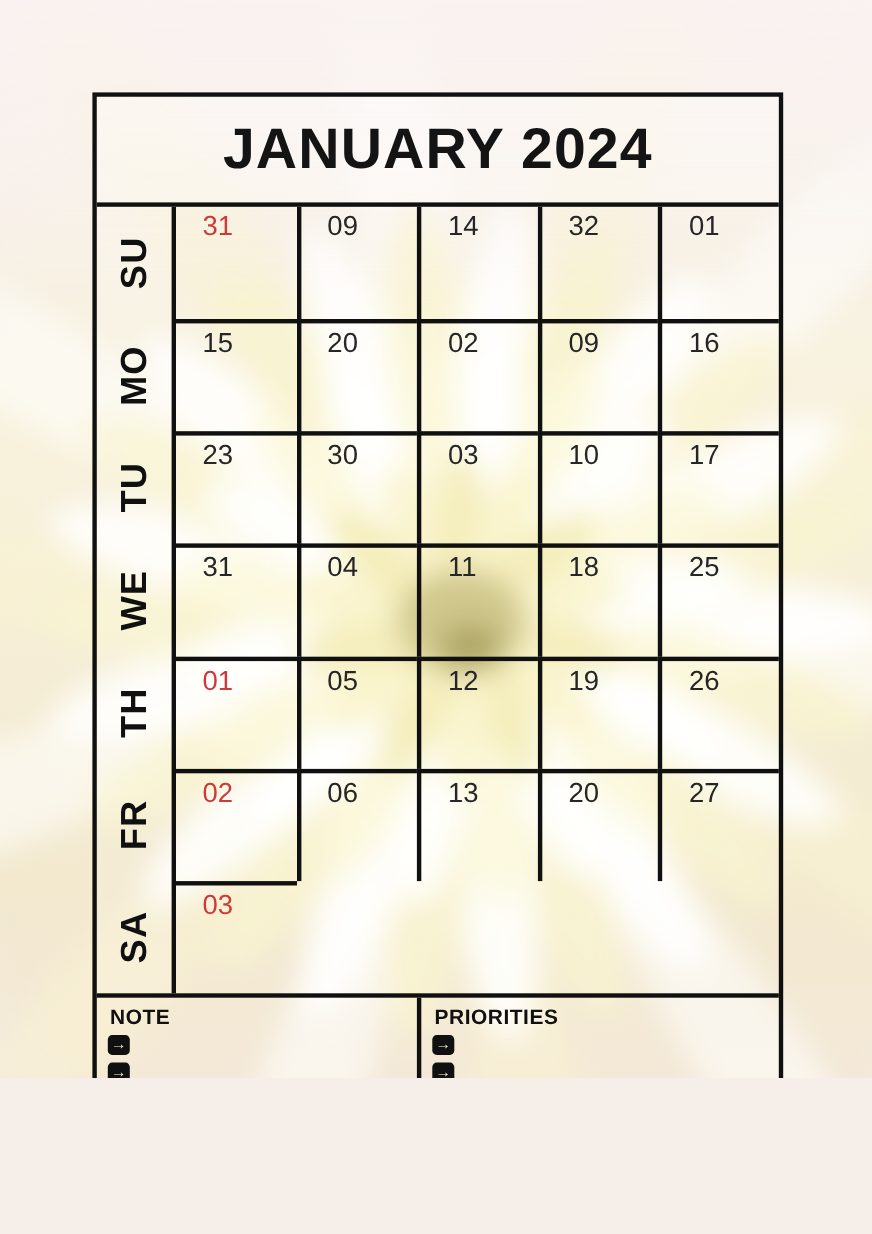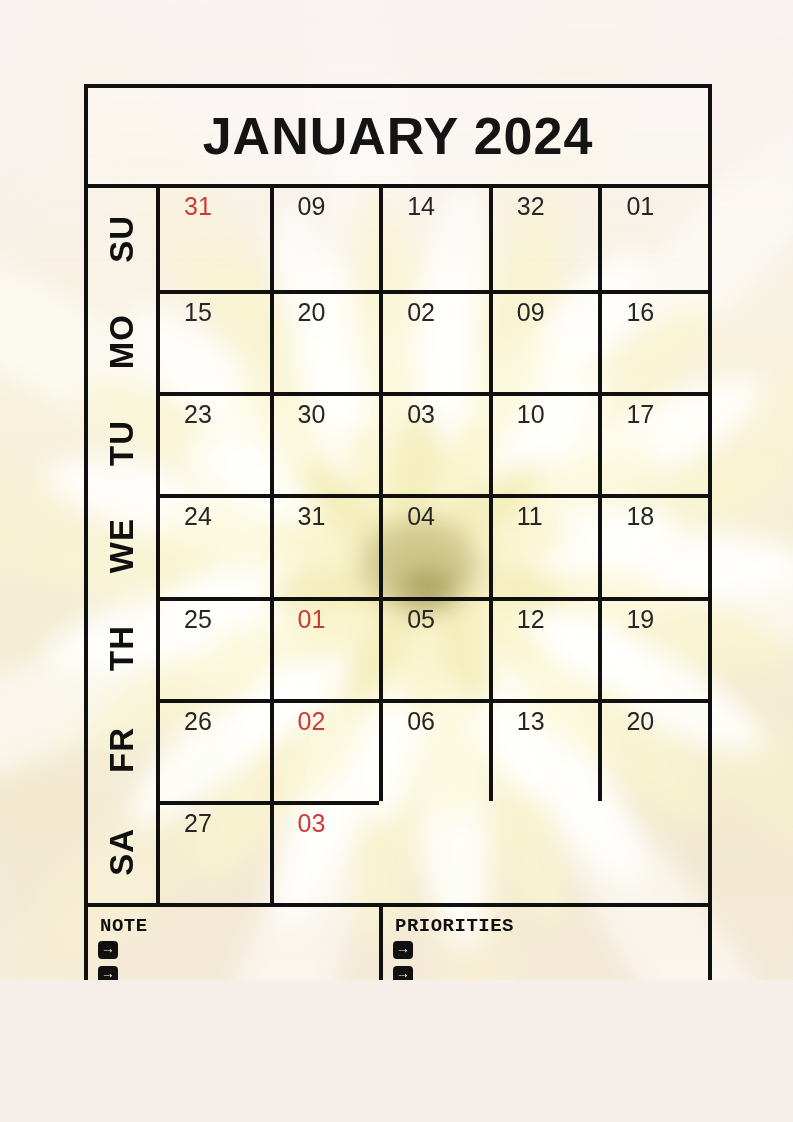--- a/index.html
+++ b/index.html
@@ -58,21 +58,20 @@
   }
   .date-cell:nth-child(5n+1) { border-left:none; }
   .date-cell:nth-child(-n+5) { border-top:none; }
   .date-num { font-size:25px; color:#262626; line-height:1.05; }
   .date-num.other-month { color:#cc3b3b; }
 
   .cal-bottom {
     flex:0 0 139px; height:139px;
     border-top:4px solid #101010;
     display:flex;
-    font-family:Liberation Mono, monospace;
   }
   .section { padding:8px 10px 6px 10px; }
   .section-note { flex:0 0 295px; width:295px; border-right:4px solid #101010; }
   .section-priorities { flex:1 1 auto; }
   .section-label {
     font-size:19px; font-weight:700; letter-spacing:0.5px; color:#101010;
     margin-left:2px; margin-bottom:4px;
   }
   .bullet-list { display:flex; flex-direction:column; gap:7px; }
   .bullet {
@@ -236,21 +235,20 @@
 
         <div class="date-cell"><span class="date-num">02</span></div>
         <div class="date-cell"><span class="date-num">09</span></div>
         <div class="date-cell"><span class="date-num">16</span></div>
         <div class="date-cell"><span class="date-num">23</span></div>
         <div class="date-cell"><span class="date-num">30</span></div>
 
         <div class="date-cell"><span class="date-num">03</span></div>
         <div class="date-cell"><span class="date-num">10</span></div>
         <div class="date-cell"><span class="date-num">17</span></div>
-        <div class="date-cell"><span class="date-num">24</span></div>
         <div class="date-cell"><span class="date-num">31</span></div>
 
         <div class="date-cell"><span class="date-num">04</span></div>
         <div class="date-cell"><span class="date-num">11</span></div>
         <div class="date-cell"><span class="date-num">18</span></div>
         <div class="date-cell"><span class="date-num">25</span></div>
         <div class="date-cell"><span class="date-num other-month">01</span></div>
 
         <div class="date-cell"><span class="date-num">05</span></div>
         <div class="date-cell"><span class="date-num">12</span></div>

